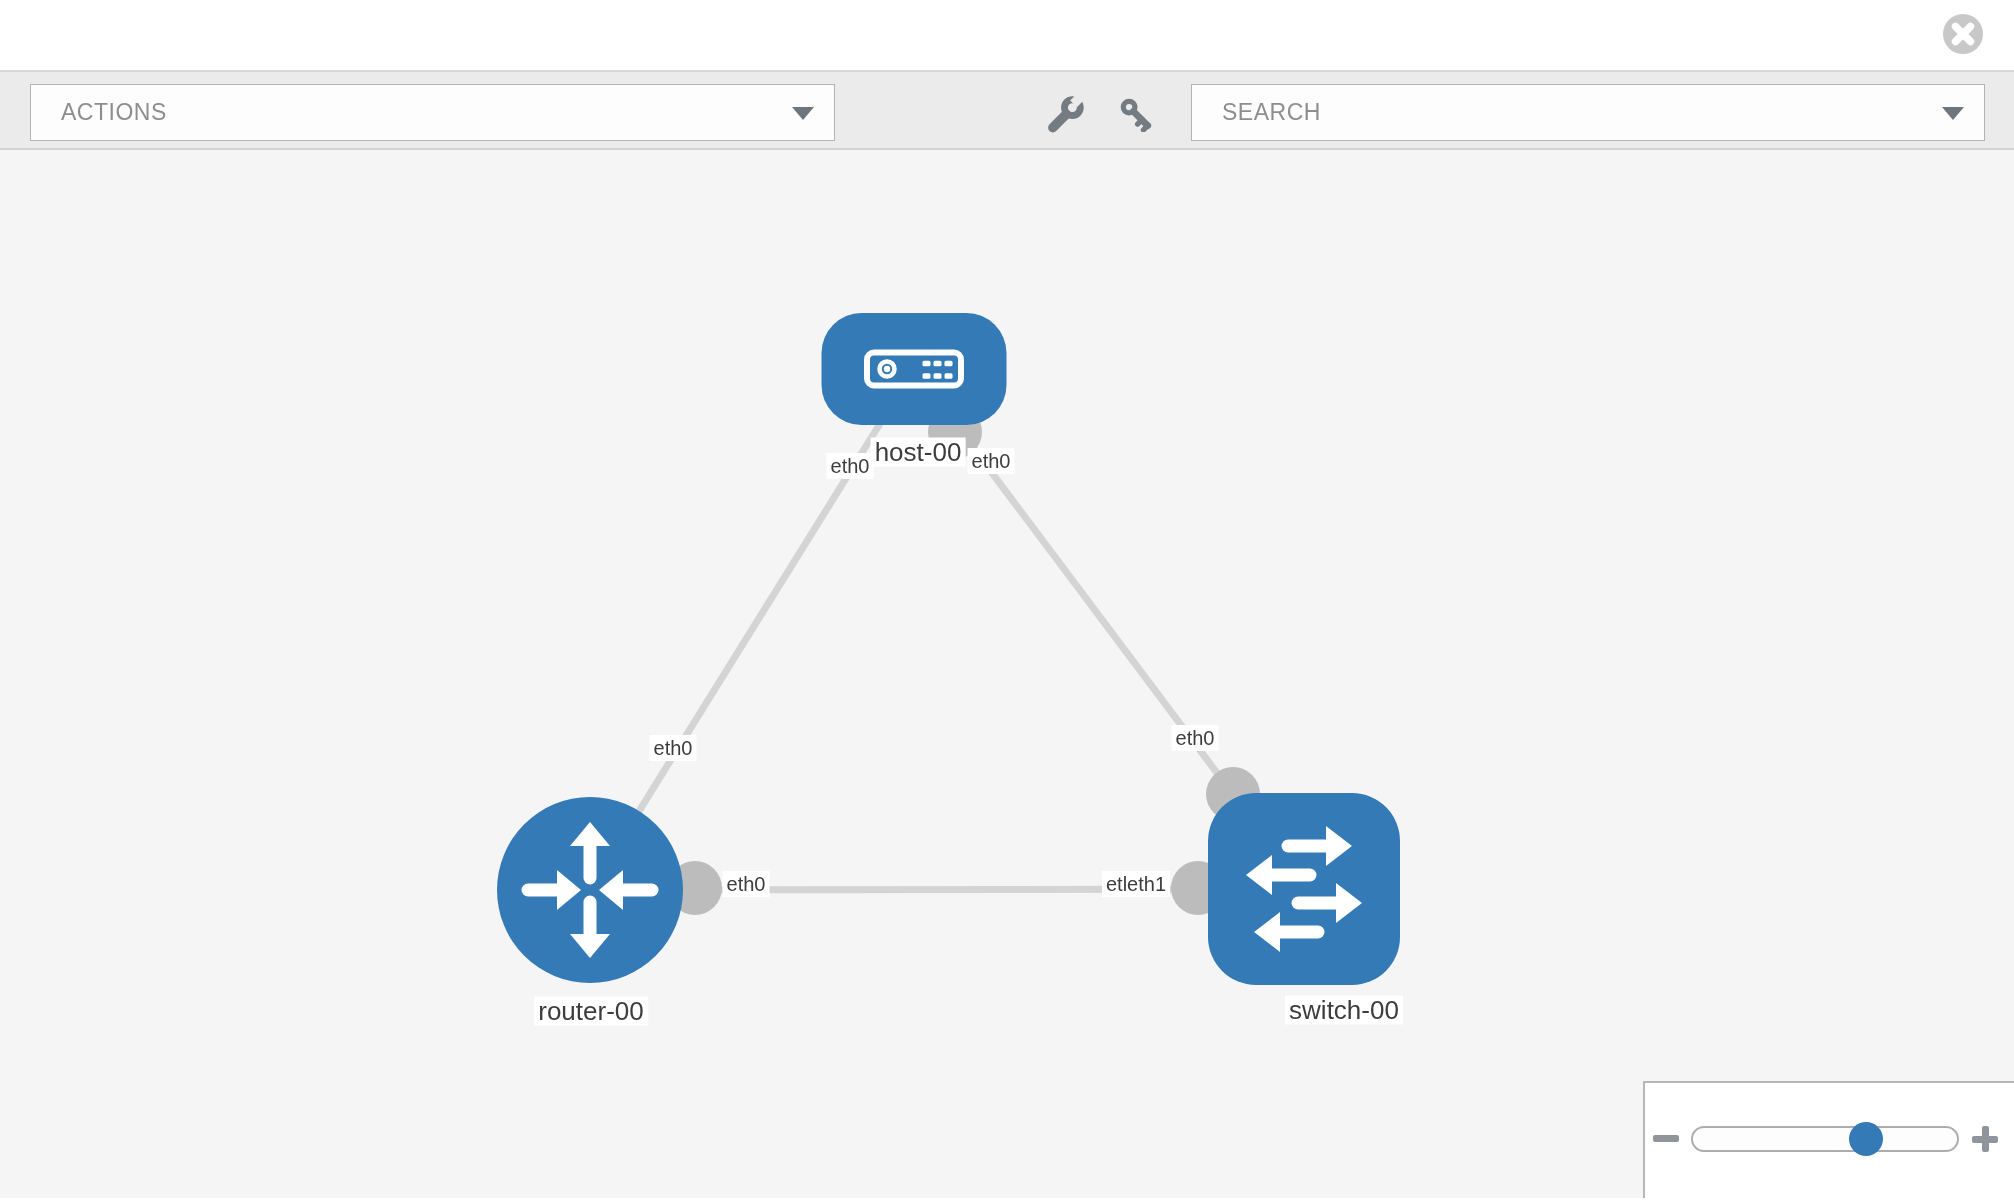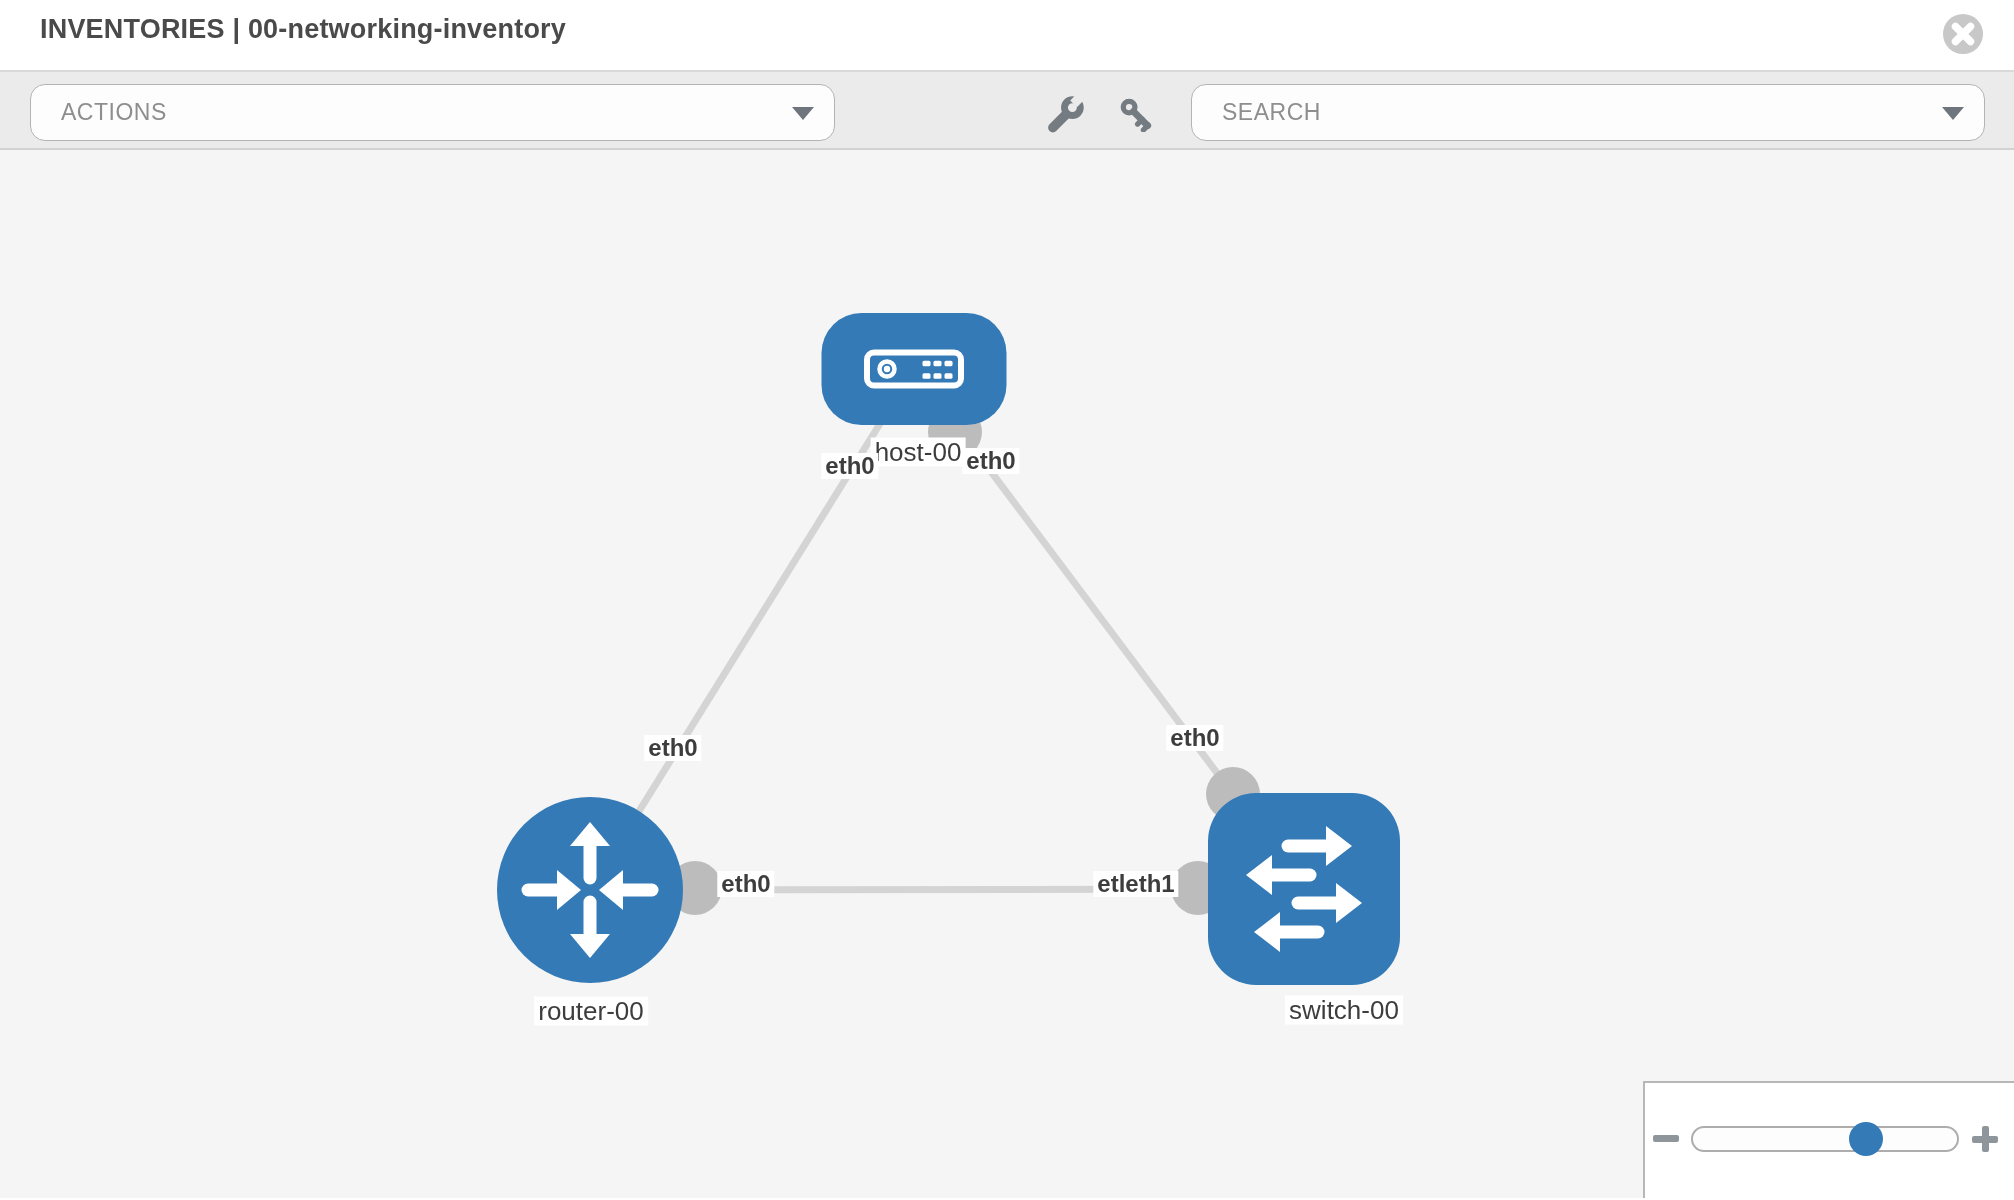--- a/index.html
+++ b/index.html
@@ -7,53 +7,52 @@
   body {
     width:2014px; height:1200px; overflow:hidden; background:#fff;
     font-family:"Liberation Sans","DejaVu Sans",sans-serif;
   }
   
   .header { position:relative; width:2014px; height:72px; background:#fff; border-bottom:2px solid #d9d9d9; }
   .page-title { position:absolute; left:40px; top:14px; font-size:27px; font-weight:bold; color:#4a4a4a; letter-spacing:0.2px; }
   .close-btn { position:absolute; left:1943px; top:14px; width:40px; height:40px; padding:0; border:none; background:transparent; cursor:pointer; }
   
   .toolbar { position:relative; width:2014px; height:78px; background:#ebebeb; border-bottom:2px solid #d2d2d2; }
-  .dropdown { position:absolute; top:12px; height:57px; background:#fdfdfd; border:1px solid #b3b3b3; border-radius:15px; }
+  .dropdown { position:absolute; top:12px; height:57px; background:#fdfdfd; border:1px solid #b3b3b3; border-radius:0; }
   .dd-actions { left:30px;  width:805px; }
   .dd-search  { left:1183px; width:794px;margin-left:8px; }
   .dd-label { position:absolute; left:30px; top:0; line-height:55px; font-size:23px; color:#8e8e8e; letter-spacing:0.5px; }
   .caret { position:absolute; right:20px; top:22px; width:0; height:0;
            border-left:11px solid transparent; border-right:11px solid transparent; border-top:13px solid #6f757c; }
   .tool-btn { position:absolute; top:24px; width:38px; height:38px; padding:0; border:none; background:transparent; cursor:pointer; }
   .btn-wrench { left:1046px; }
   .btn-key    { left:1117px; }
   
   .canvas { position:relative; width:2014px; height:1048px; background:#f5f5f5; overflow:hidden; }
   #topo { position:absolute; left:0; top:0; }
   .viz-label { position:absolute; transform:translate(-50%,-50%); background:#ffffff; color:#3d3d3d; white-space:nowrap; }
   .node-label  { font-size:26px; padding:0 4px; line-height:29px; }
-  .iface-label { font-size:24px; padding:1px 4px; line-height:24px;font-weight:bold; }
+  .iface-label { font-size:20px; padding:1px 4px; line-height:24px; }
   
   .zoom-panel { position:absolute; right:0; bottom:0; width:371px; height:117px; background:#fff;
                 border-left:2px solid #b7b7b7; border-top:2px solid #b7b7b7; }
   .zoom-level { position:absolute; left:0; top:8px; width:100%; text-align:center; font-size:23px; color:#2f2f2f; }
   .zoom-minus { position:absolute; left:8px; top:52px; width:26px; height:7px; background:#8f969b; border-radius:2px; cursor:pointer; }
   .zoom-track { position:absolute; left:46px; top:43px; width:268px; height:26px; background:#fdfdfd;
                 border:2px solid #adadad; border-radius:13px; cursor:pointer; }
   .zoom-thumb { position:absolute; top:50%; width:34px; height:34px; border-radius:50%; background:#337ab7;
                 transform:translate(-50%,-50%); cursor:grab; }
   .zoom-plus { position:absolute; left:327px; top:43px; width:26px; height:26px; cursor:pointer; }
   .zoom-plus::before { content:""; position:absolute; left:0; top:9.5px; width:26px; height:7px; background:#8f969b; border-radius:2px; }
   .zoom-plus::after  { content:""; position:absolute; left:9.5px; top:0; width:7px; height:26px; background:#8f969b; border-radius:2px; }
 </style>
 </head>
 <body>
 
 <div class="header">
-  <div class="page-title">INVENTORIES | 00-networking-inventory</div>
   <button class="close-btn">
     <svg width="40" height="40" viewBox="0 0 40 40">
       <circle cx="20" cy="20" r="20" fill="#c8c8c8"></circle>
       <path d="M12.5 12.5 L27.5 27.5 M27.5 12.5 L12.5 27.5" stroke="#ffffff" stroke-width="7.5" stroke-linecap="round"></path>
     </svg>
   </button>
 </div>
 
 <div class="toolbar">
   <div class="dropdown dd-actions">

